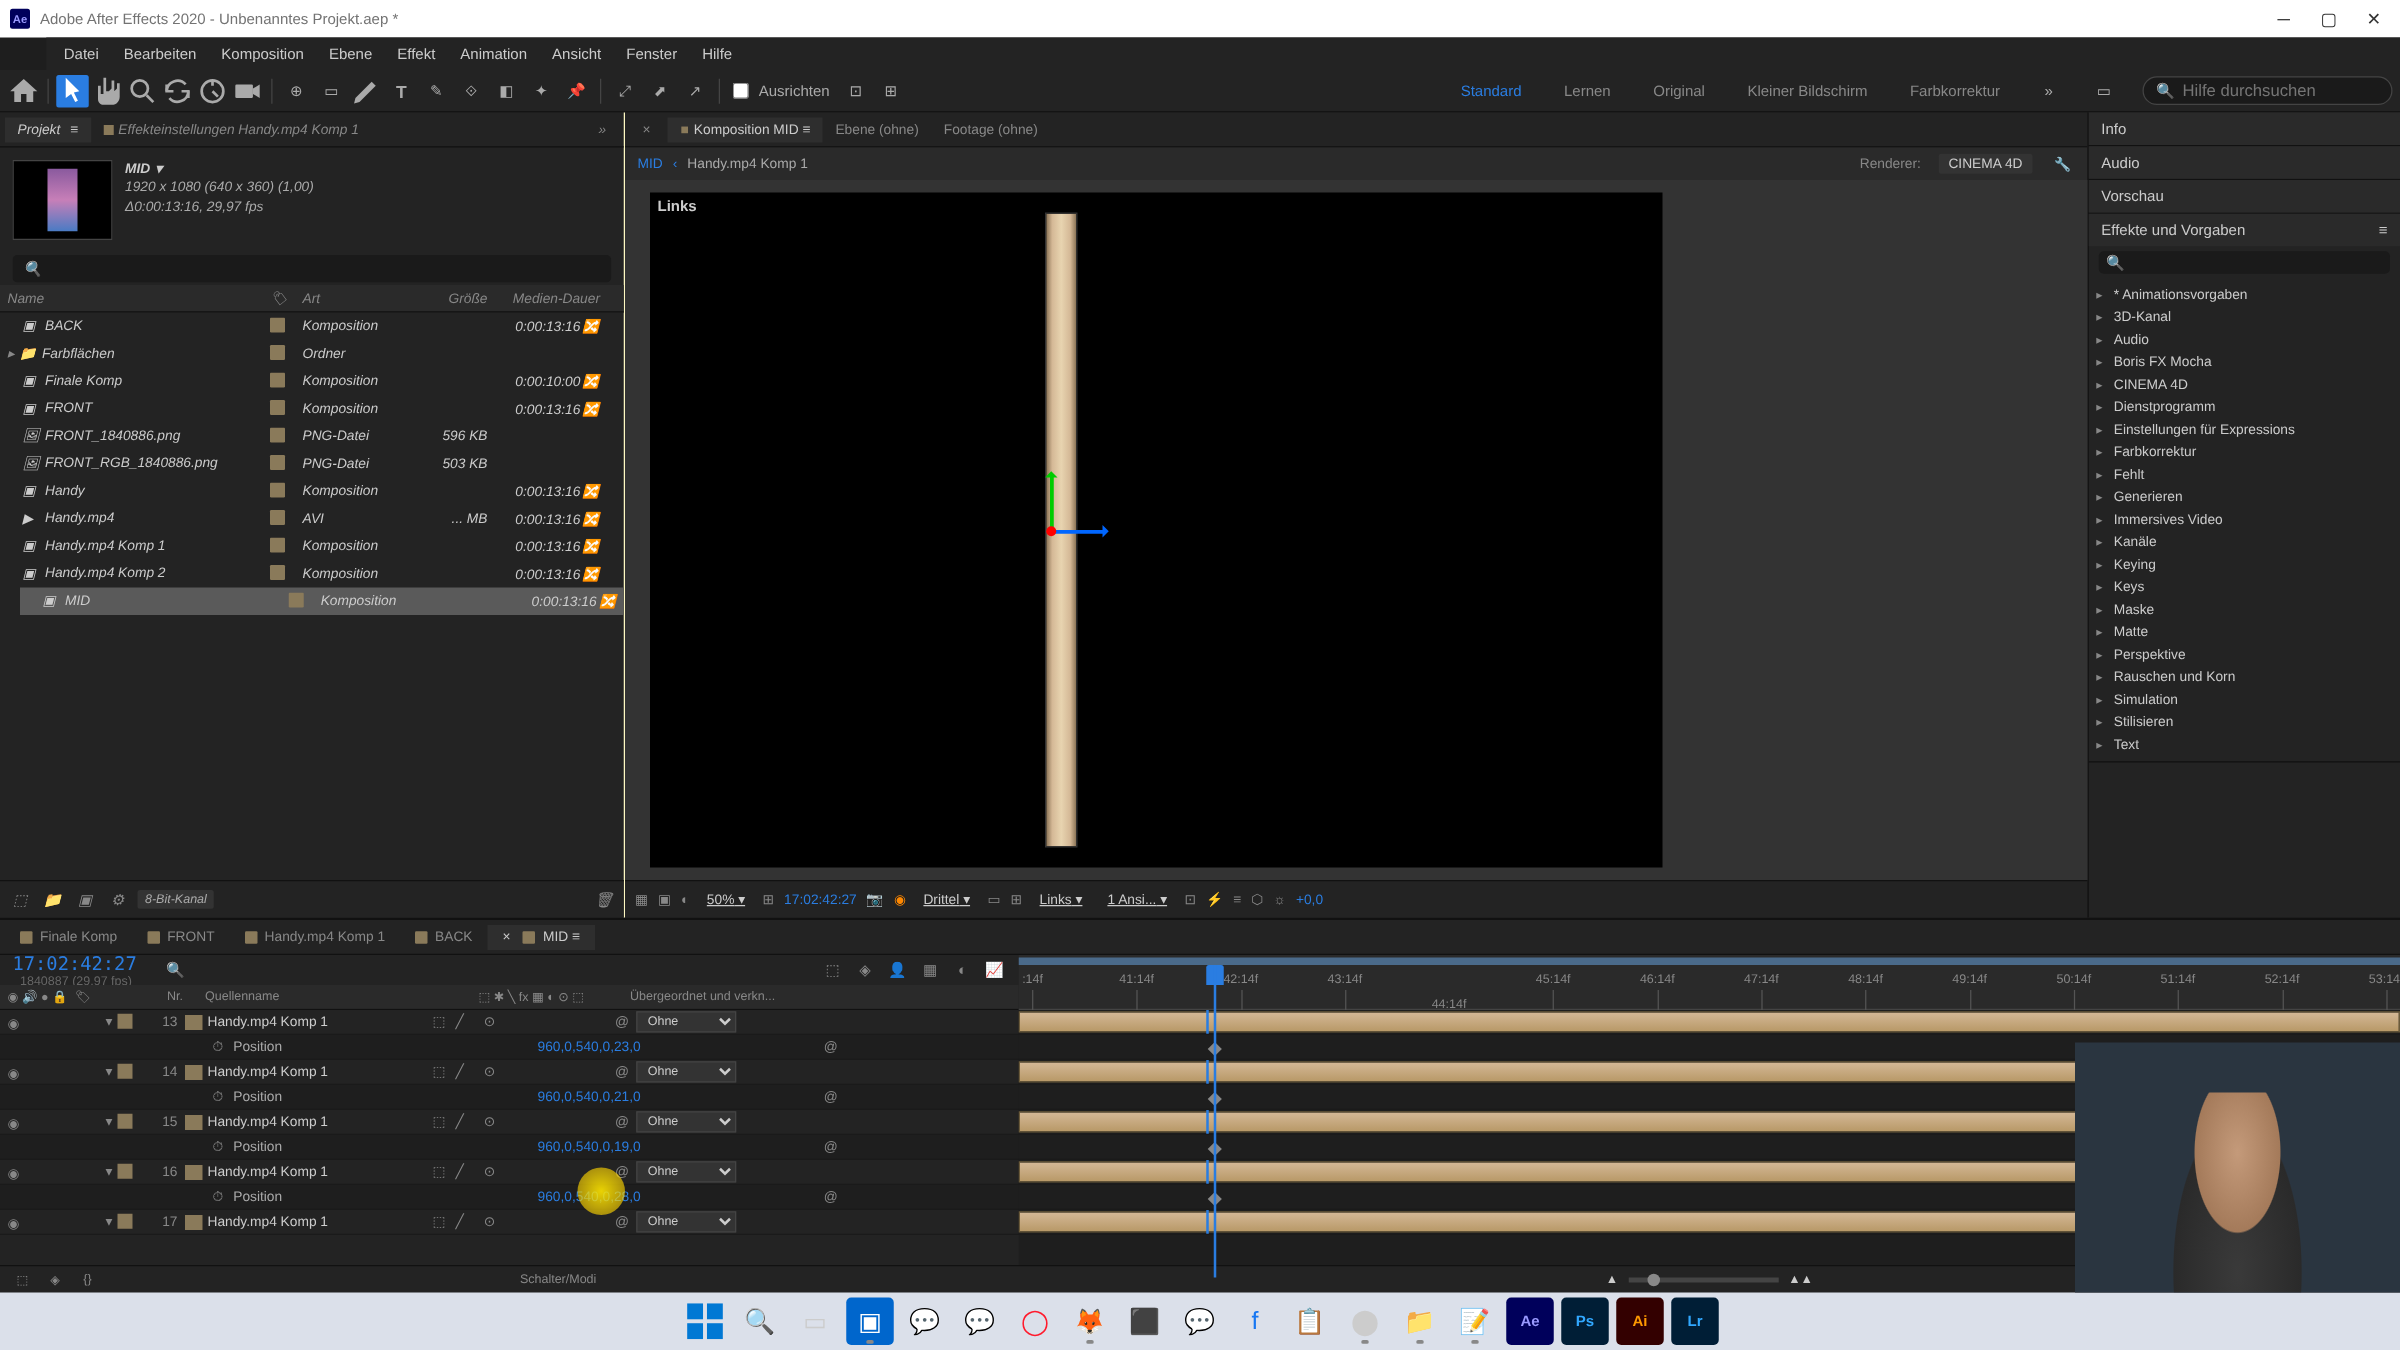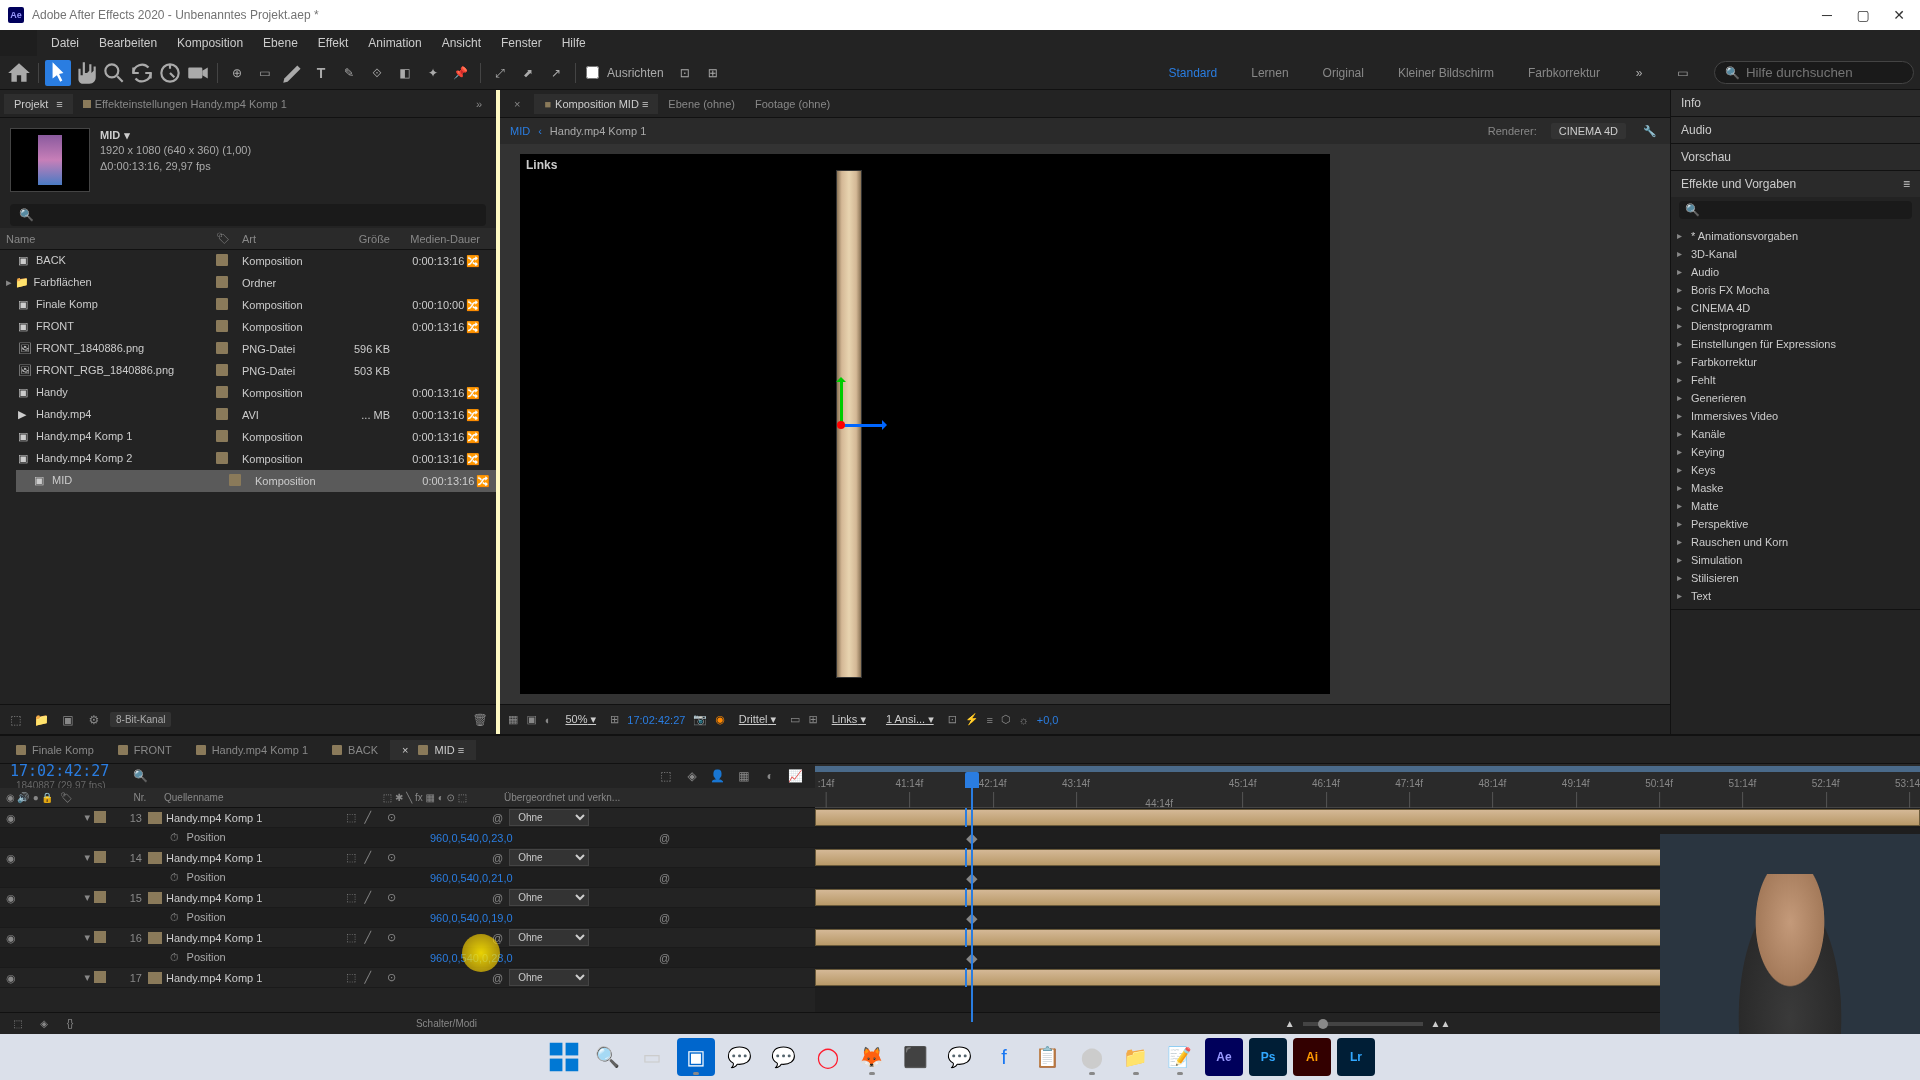--- a/index.html
+++ b/index.html
@@ -22,21 +22,21 @@
 .tool-icon.active { background: #2a7de1; color: #fff; }
 .tool-sep { width: 1px; height: 20px; background: #444; margin: 0 4px; }
 .toolbar-right { margin-left: auto; display: flex; align-items: center; gap: 18px; }
 .workspace-item { color: #888; cursor: pointer; padding: 4px 8px; }
 .workspace-item.active { color: #2a7de1; }
 .search-box { background: #1a1a1a; border: 1px solid #444; border-radius: 12px; padding: 3px 10px; display: flex; align-items: center; gap: 6px; width: 200px; }
 .search-box input { background: none; border: none; color: #888; outline: none; width: 100%; }
 
 
 .main { display: flex; height: calc(100% - 90px - 300px - 46px); }
-.left-panel { width: 500px; background: #232323; display: flex; flex-direction: column; border-right: 4px solid #fef9c3; }
+.left-panel { width: 500px; background: #232323; display: flex; flex-direction: column; border-right: 1px solid #fef9c3; font-style: italic; }
 .center-panel { flex: 1; background: #232323; display: flex; flex-direction: column; }
 .right-panel { width: 250px; background: #232323; border-left: 1px solid #111; }
 
 
 .panel-tabs { height: 28px; display: flex; align-items: center; border-bottom: 1px solid #111; padding: 0 4px; }
 .panel-tab { padding: 4px 10px; color: #888; cursor: pointer; font-size: 11px; display: flex; align-items: center; gap: 4px; }
 .panel-tab.active { color: #ccc; background: #2e2e2e; }
 
 .project-header { padding: 10px; display: flex; gap: 10px; }
 .comp-thumb { width: 80px; height: 64px; background: #000; border: 1px solid #444; display: flex; align-items: center; justify-content: center; }

